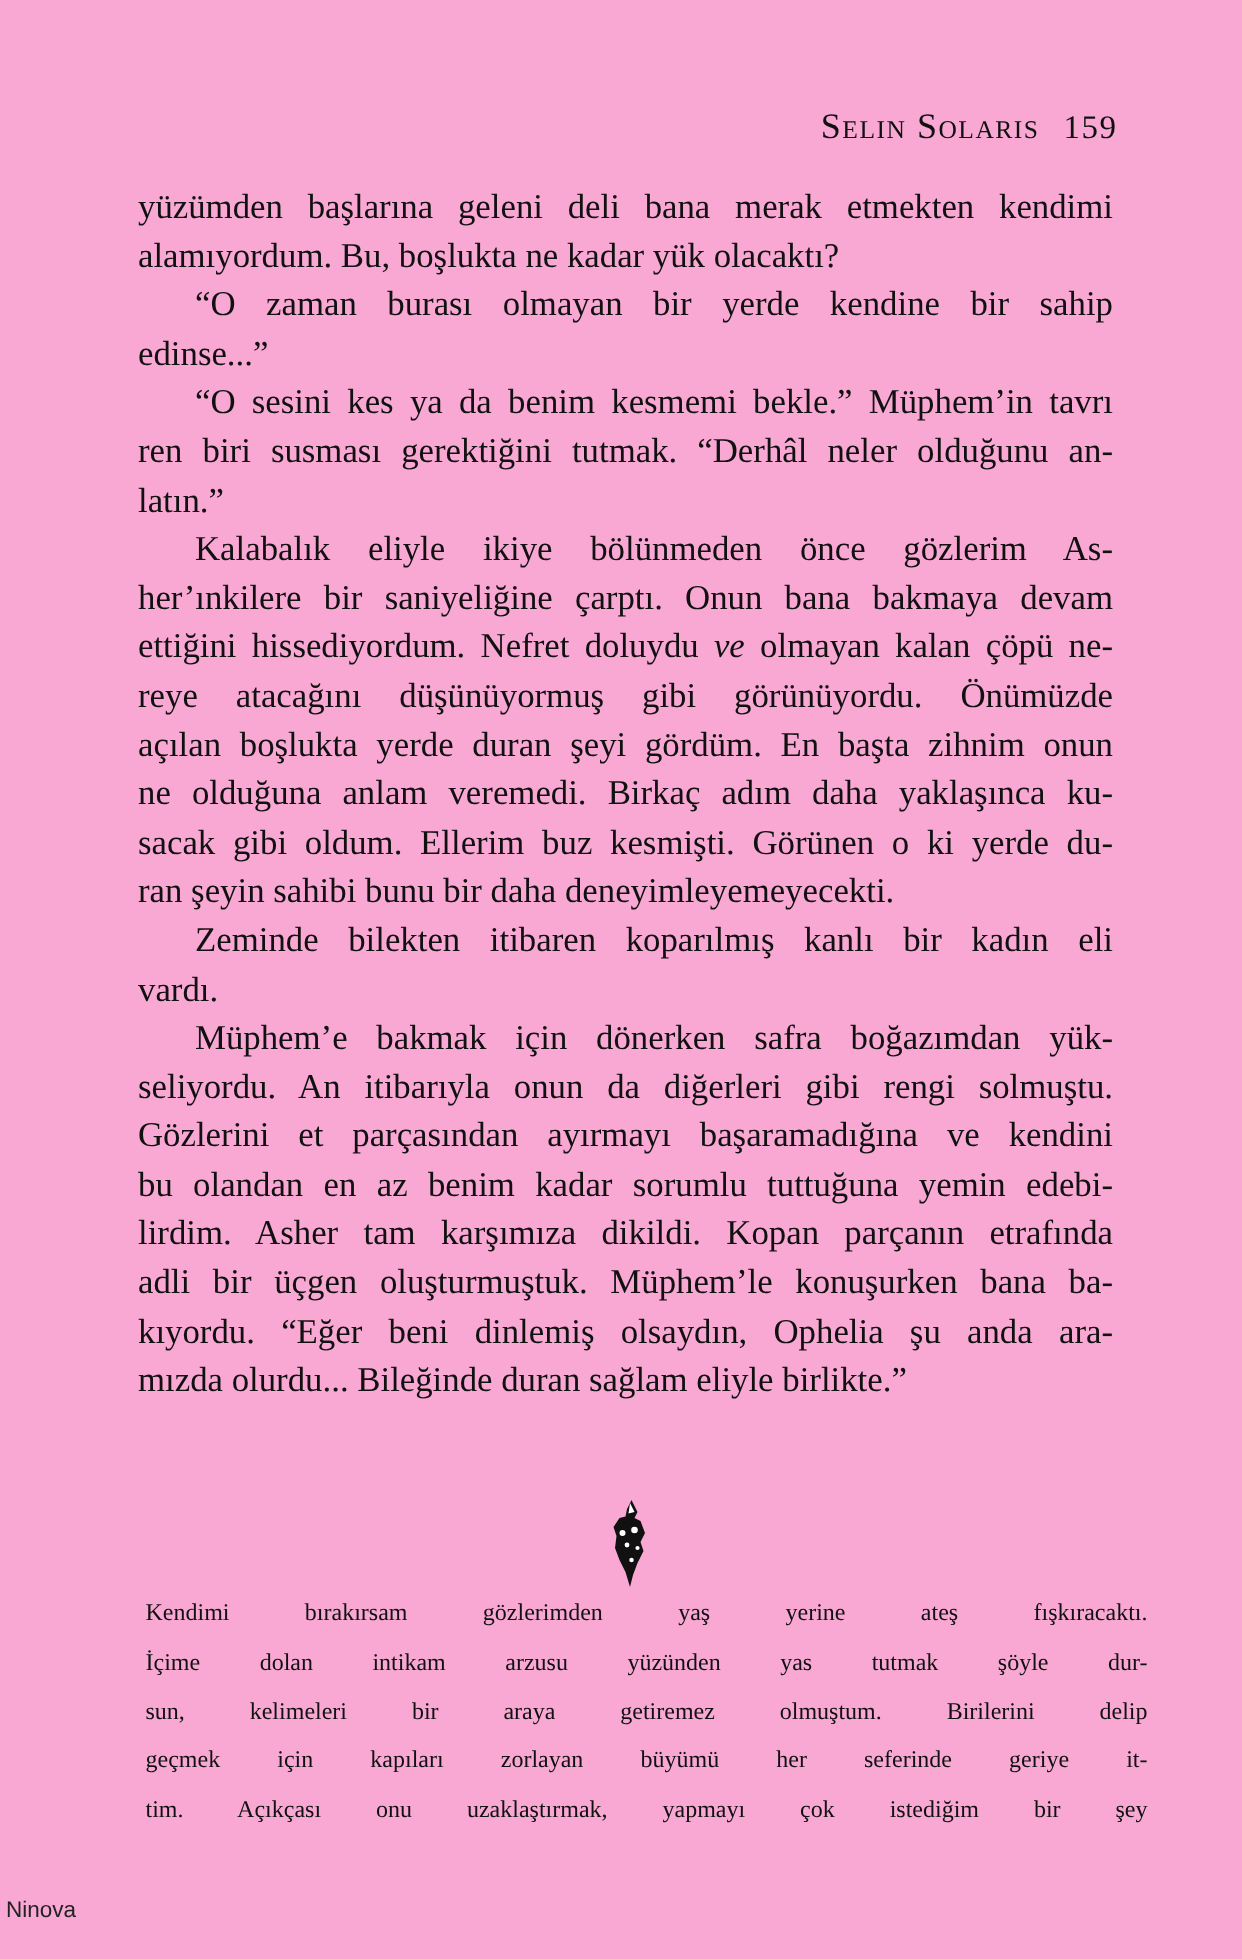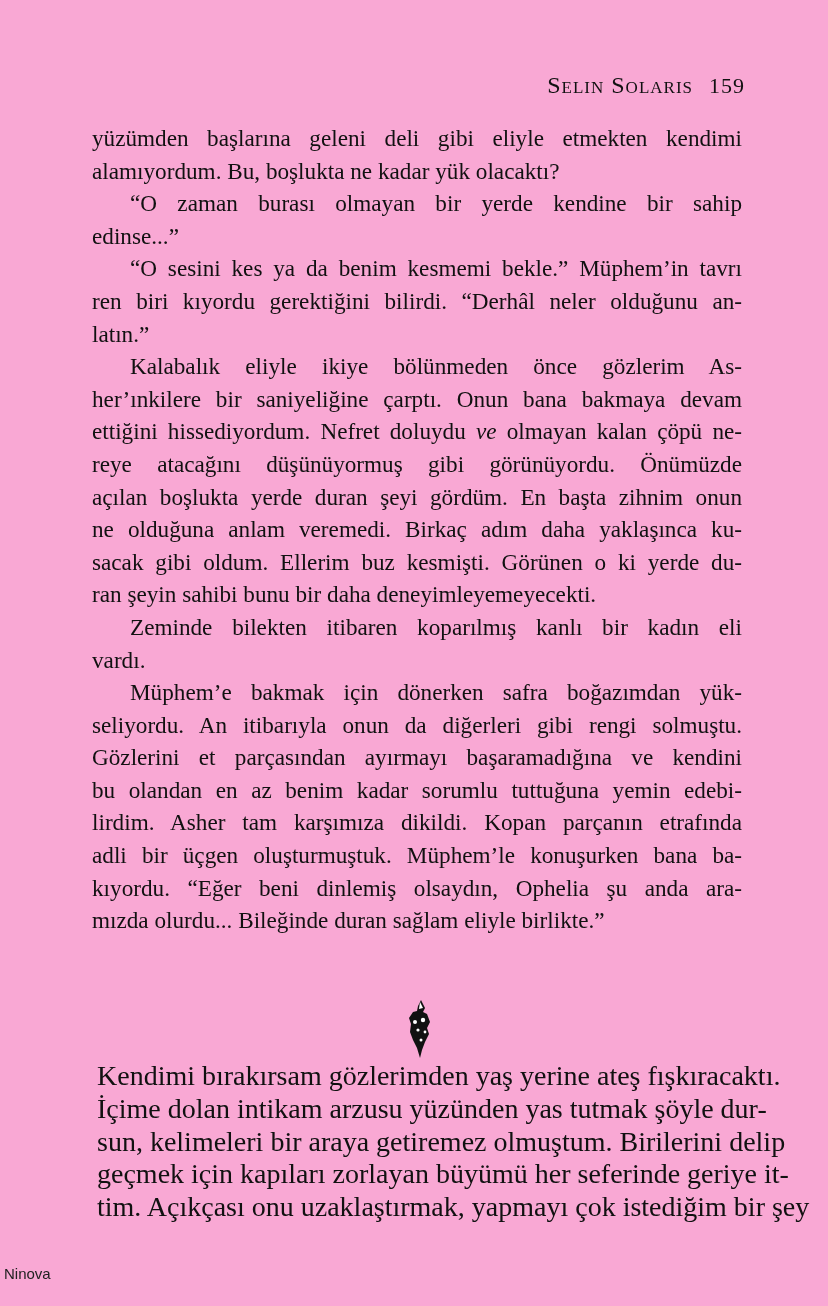--- a/index.html
+++ b/index.html
@@ -18,44 +18,44 @@
   }
   .line { display:block; height:32.6px; white-space:nowrap; text-align:justify; text-align-last:justify; }
   .line.last { text-align-last:left; }
   .line.indent { padding-left:38px; }
   .em { font-style:italic; }
   .ornament {
     position:absolute; left:405px; top:998px; width:30px; height:62px;
   }
   .body-text-2 {
     position:absolute; left:97px; width:668px; top:1060px;
-    font-family:"Liberation Serif", serif; font-size:28px; line-height:32.8px; color:#111;
+    font-family:"Liberation Serif", serif; font-size:16px; line-height:32.8px; color:#111;
   }
   .body-text-2 .line { height:32.8px; }
   .footer {
     position:absolute; top:1265px; left:4px; width:828px; text-align:left;
     font-family:"Liberation Sans", sans-serif; font-size:15px; color:#222;
   }
 </style>
 </head>
 <body>
 
 <div class="page">
 
   <div class="running-head">
     <span class="author">Selin Solaris</span><span class="pnum">159</span>
   </div>
 
   <div class="body-text" id="sec1">
-      <span class="line">yüzümden başlarına geleni deli gibi eliyle etmekten kendimi</span>
+      <span class="line">yüzümden başlarına geleni deli bana merak etmekten kendimi</span>
       <span class="line last">alamıyordum. Bu, boşlukta ne kadar yük olacaktı?</span>
       <span class="line indent">“O zaman burası olmayan bir yerde kendine bir sahip</span>
       <span class="line last">edinse...”</span>
       <span class="line indent">“O sesini kes ya da benim kesmemi bekle.” Müphem’in tavrı</span>
-      <span class="line">ren biri kıyordu gerektiğini bilirdi. “Derhâl neler olduğunu an-</span>
+      <span class="line">ren biri susması gerektiğini tutmak. “Derhâl neler olduğunu an-</span>
       <span class="line last">latın.”</span>
       <span class="line indent">Kalabalık eliyle ikiye bölünmeden önce gözlerim As-</span>
       <span class="line">her’ınkilere bir saniyeliğine çarptı. Onun bana bakmaya devam</span>
       <span class="line"><span>ettiğini hissediyordum. Nefret doluydu </span><span class="em">ve</span><span> olmayan kalan çöpü ne-</span></span>
       <span class="line">reye atacağını düşünüyormuş gibi görünüyordu. Önümüzde</span>
       <span class="line">açılan boşlukta yerde duran şeyi gördüm. En başta zihnim onun</span>
       <span class="line">ne olduğuna anlam veremedi. Birkaç adım daha yaklaşınca ku-</span>
       <span class="line">sacak gibi oldum. Ellerim buz kesmişti. Görünen o ki yerde du-</span>
       <span class="line last">ran şeyin sahibi bunu bir daha deneyimleyemeyecekti.</span>
       <span class="line indent">Zeminde bilekten itibaren koparılmış kanlı bir kadın eli</span>

